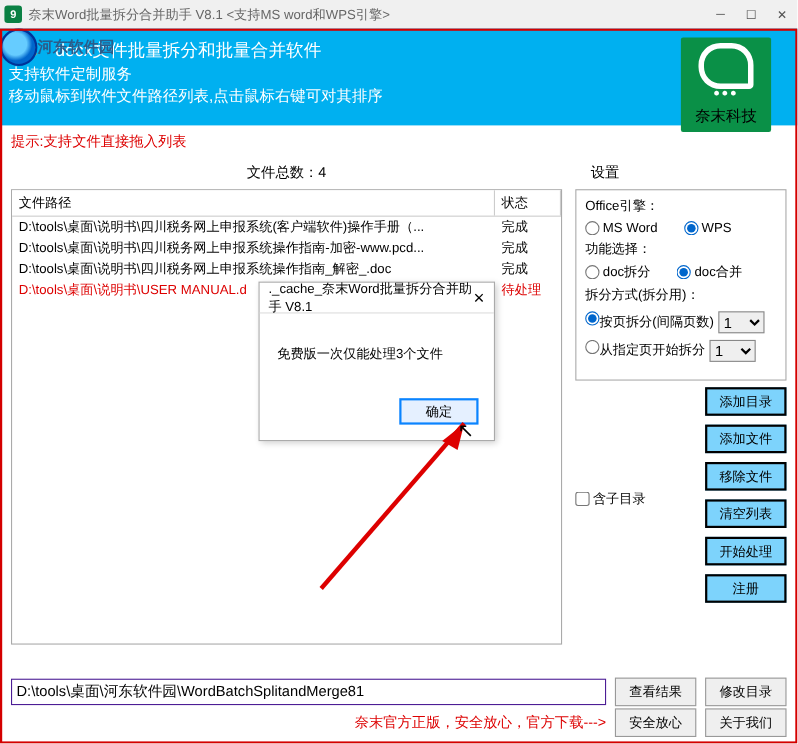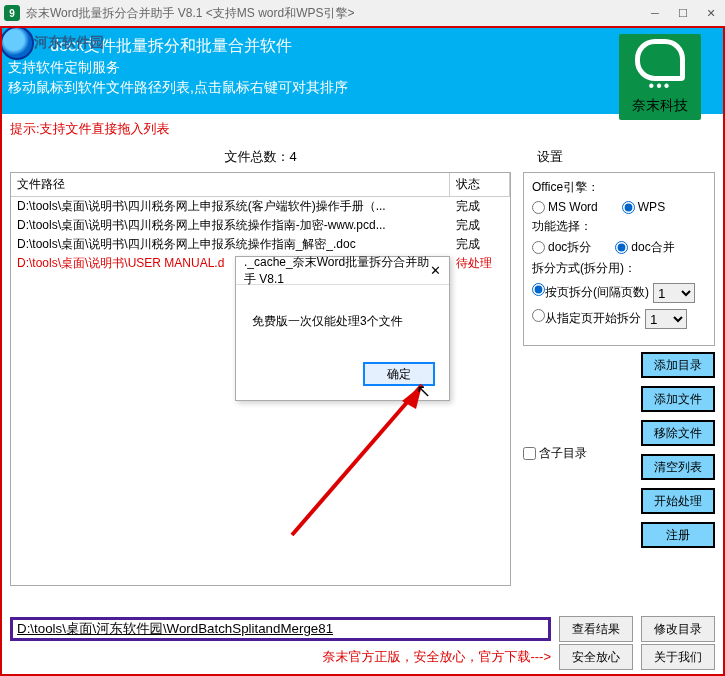--- a/index.html
+++ b/index.html
@@ -50,21 +50,21 @@
 .split-row { display: flex; gap: 4px; margin: 6px 0; }
 .split-row select { width: 42px; height: 20px; border: 1px solid #888; }
 .split-row .split-txt { flex: 1; }
 
 .actions { display: flex; gap: 8px; align-items: center; margin-top: 6px; }
 .subdir-cb { display: flex; align-items: center; gap: 3px; margin-top: 6px; }
 .btn-stack { display: flex; flex-direction: column; gap: 8px; width: 74px; margin-left: auto; }
 .btn { height: 26px; border: 2px solid #000000; background: #7dd3fc; display: flex; align-items: center; justify-content: center; font-size: 12px; cursor: pointer; }
 
 .bottom-bar { position: absolute; left: 10px; right: 10px; bottom: 34px; display: flex; align-items: center; gap: 8px; }
-.path-input { flex: 1; height: 24px; border: 3px solid #4c1d95; padding: 0 4px; text-decoration: underline; }
+.path-input { flex: 1; height: 24px; border: 1px solid #4c1d95; padding: 0 4px; }
 .bottom-btn { width: 74px; height: 26px; border: 1px solid #999; background: #efefef; display: flex; align-items: center; justify-content: center; cursor: pointer; }
 
 .footer { position: absolute; left: 0; right: 10px; bottom: 6px; display: flex; align-items: center; justify-content: flex-end; gap: 8px; }
 .footer-text { color: #d00; font-size: 13px; }
 
 .dialog { position: absolute; left: 235px; top: 256px; width: 215px; background: #fff; border: 1px solid #aaa; box-shadow: 2px 2px 6px rgba(0,0,0,0.2); z-index: 10; }
 .dialog-title { height: 28px; display: flex; align-items: center; padding: 0 8px; font-size: 12px; border-bottom: 1px solid #ddd; }
 .dialog-close { margin-left: auto; font-size: 13px; cursor: pointer; }
 .dialog-body { padding: 28px 16px 32px 16px; font-size: 12px; }
 .dialog-footer { display: flex; justify-content: flex-end; padding: 0 14px 14px 0; }

